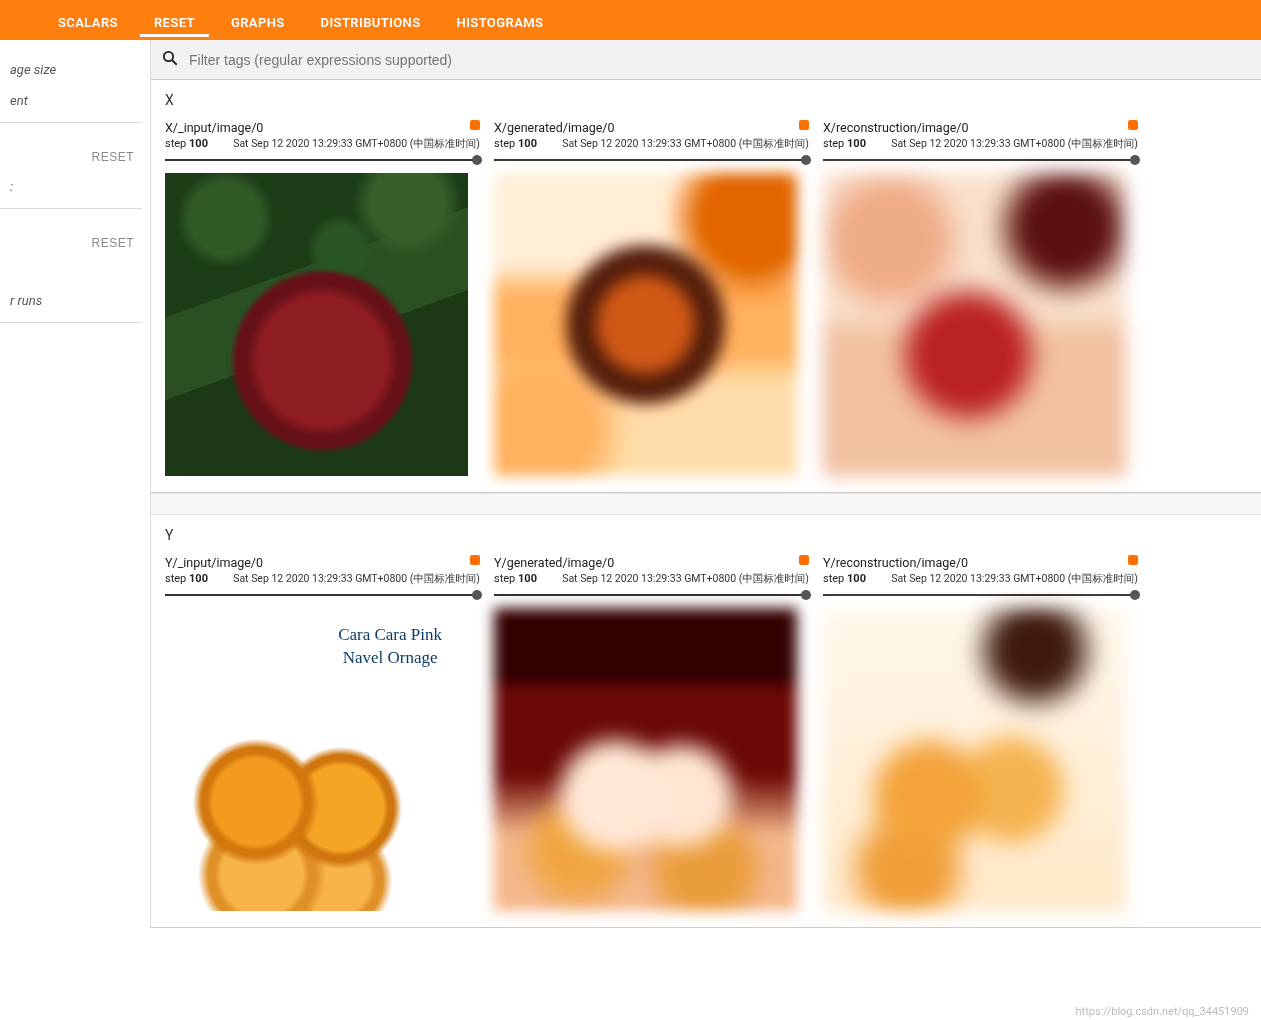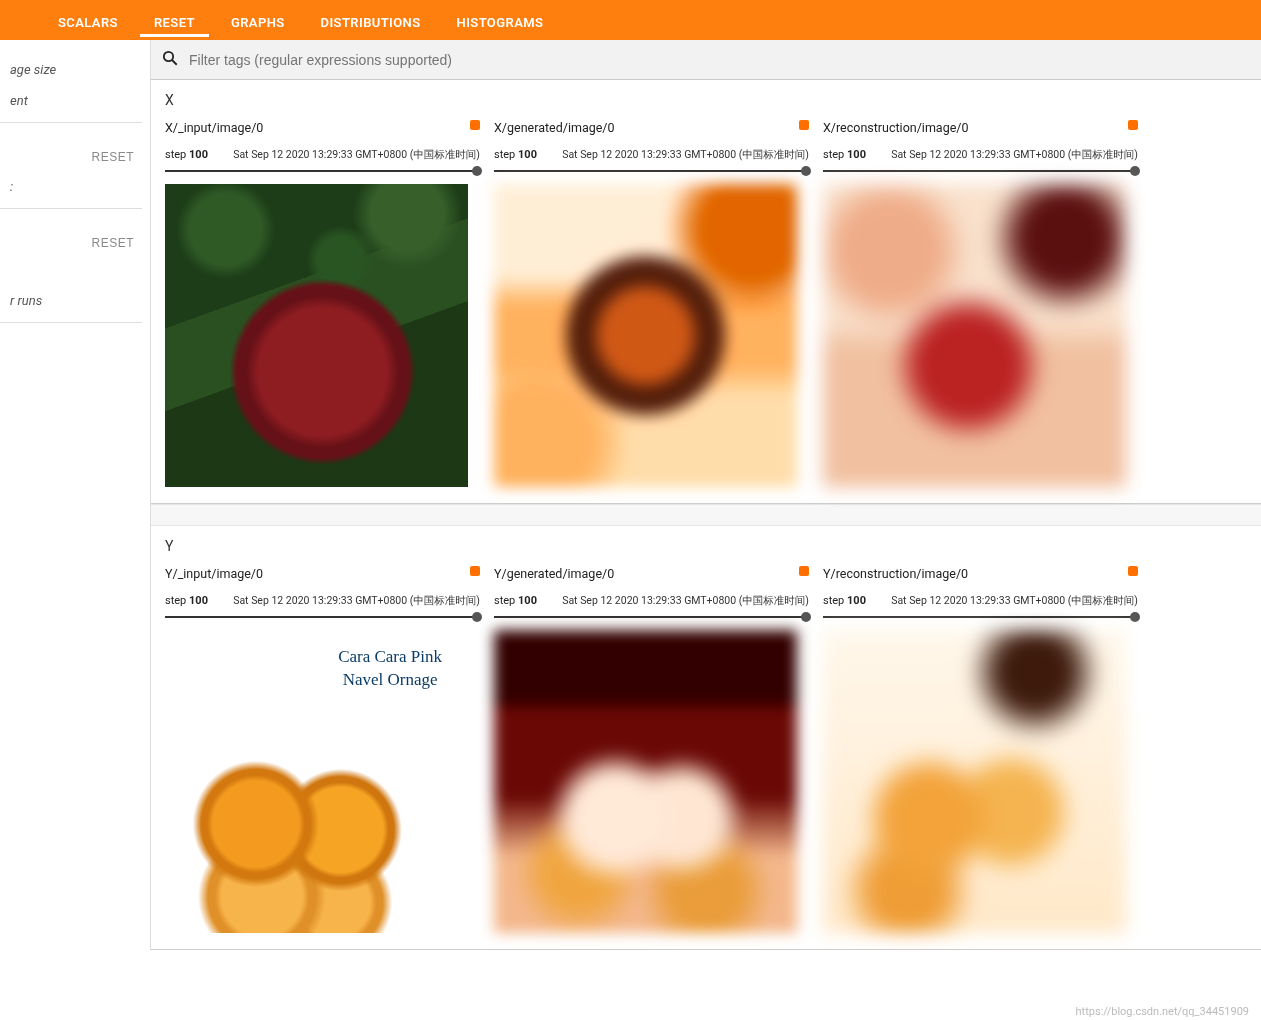--- a/index.html
+++ b/index.html
@@ -19,21 +19,21 @@
   .searchbar { display:flex; align-items:center; height:40px; background:#f2f2f2; border-bottom:1px solid #c9c9c9; padding:0 10px; }
   .searchbar svg { width:18px; height:18px; margin-right:8px; }
   .searchbar input { flex:1; border:none; background:transparent; outline:none; font-size:14px; color:#4d7c0f; }
   .section { border-bottom:1px solid #ccc; padding:0 0 16px 0; background:#fff; }
   .section-header { font-size:14px; color:#333; padding:12px 14px 8px 14px; }
   .cards { display:flex; gap:14px; padding:4px 14px 0 14px; }
   .card { width:315px; }
   .card-top { display:flex; justify-content:space-between; align-items:flex-start; }
   .card-title { font-size:12.5px; color:#222; }
   .card-badge { width:10px; height:10px; border-radius:2px; background:#ff6f00; cursor:pointer; }
-  .meta { display:flex; justify-content:space-between; align-items:baseline; font-size:11px; color:#232323; margin-top:13px; }
+  .meta { display:flex; justify-content:space-between; align-items:baseline; font-size:11px; color:#232323; margin-top:2px; }
   .meta .step b { font-weight:700; }
   .meta .ts { font-size:10.5px; color:#333; }
   .slider { position:relative; height:14px; margin-top:2px; }
   .slider-track { position:absolute; left:0; right:0; top:6px; height:2px; background:#333; }
   .slider-knob { position:absolute; right:-2px; top:2px; width:10px; height:10px; border-radius:50%; background:#555; }
   .imgbox { width:303px; height:303px; margin-top:6px; }
   .sect-gap { height:22px; background:#f7f7f7; border-top:1px solid #e5e5e5; border-bottom:1px solid #e5e5e5; }
   .watermark { position:fixed; right:12px; bottom:2px; font-size:11px; color:#bbb;padding-left:47px; }
 
   

